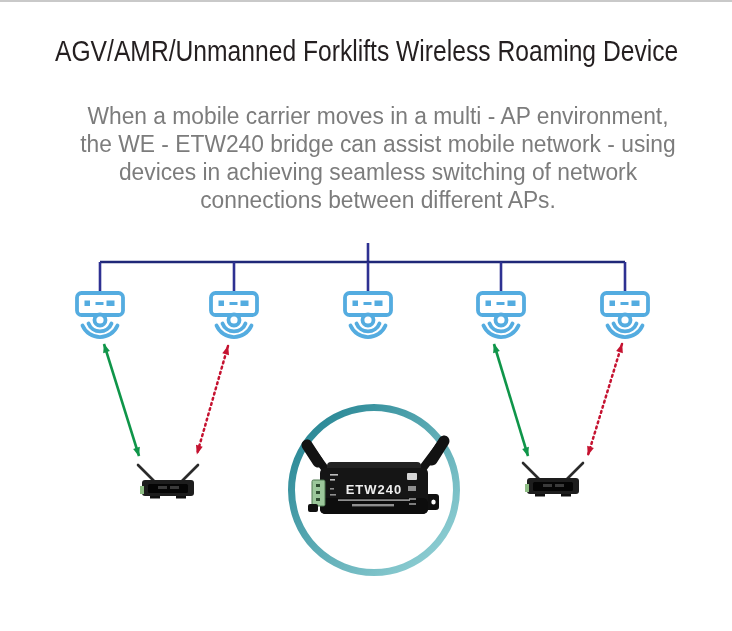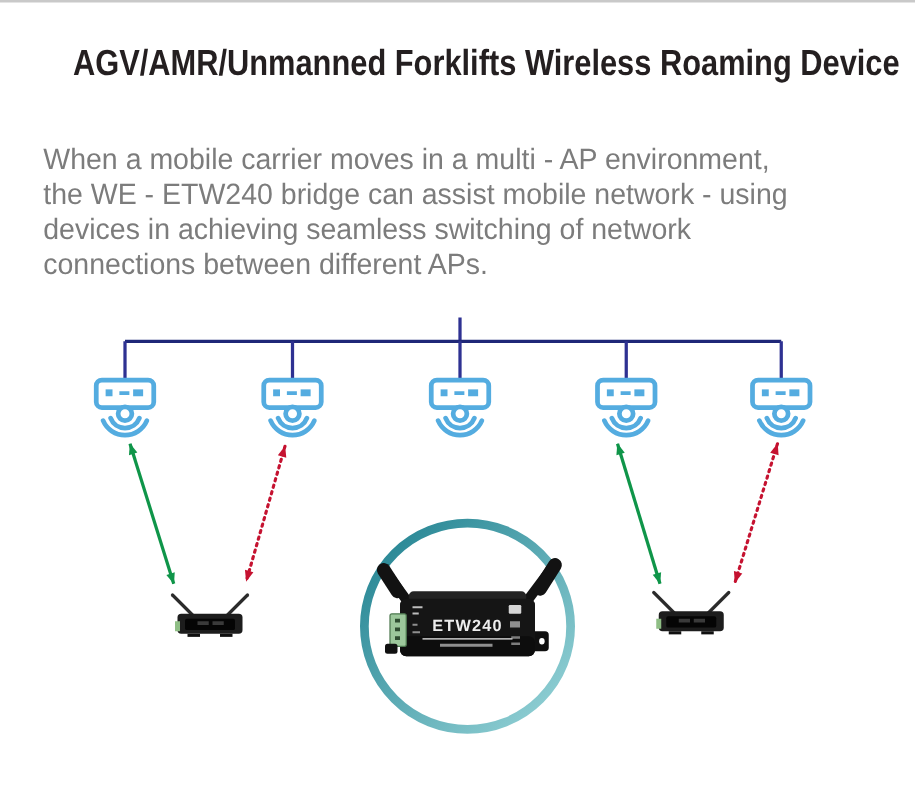--- a/index.html
+++ b/index.html
@@ -3,25 +3,25 @@
 <meta charset="utf-8">
 <style>
   html,body{margin:0;padding:0;background:#ffffff;}
   .page{
     position:relative;width:732px;height:631px;overflow:hidden;background:#fff;
     font-family:"Liberation Sans",sans-serif;
   }
   .top-border{position:absolute;top:0;left:0;width:732px;height:2px;background:var(--top-border,#c9c9c9);}
   h1.title{
     margin:33px 0 0;text-align:left;white-space:nowrap;
-    font-size:29px;line-height:36px;font-weight:700;color:var(--title-color,#241f20);
+    font-size:29px;line-height:36px;font-weight:400;color:var(--title-color,#241f20);
   }
   h1.title .condense{display:inline-block;transform:scaleX(.85);transform-origin:50% 50%;}
   .desc{
-    margin:44px 0 0;text-align:left;
+    margin:33px 0 0;text-align:center;
     font-size:23.5px;line-height:28px;color:var(--paragraph-color,#7c7c7c);padding-left:24px;
   }
   .desc span{display:block;transform:scaleX(.97);transform-origin:center;white-space:nowrap;}
   svg.diagram{display:block;margin-top:22px;}
 
   
   .bus{stroke:var(--bus-navy,#1f2878);stroke-width:2.6;}
   .drop{stroke:var(--stem-indigo,#2e3192);stroke-width:2.6;}
   .ap-rect{fill:#fff;stroke:var(--ap-blue,#54ace0);stroke-width:3.8;}
   .fill-blue{fill:var(--ap-blue,#54ace0);}

